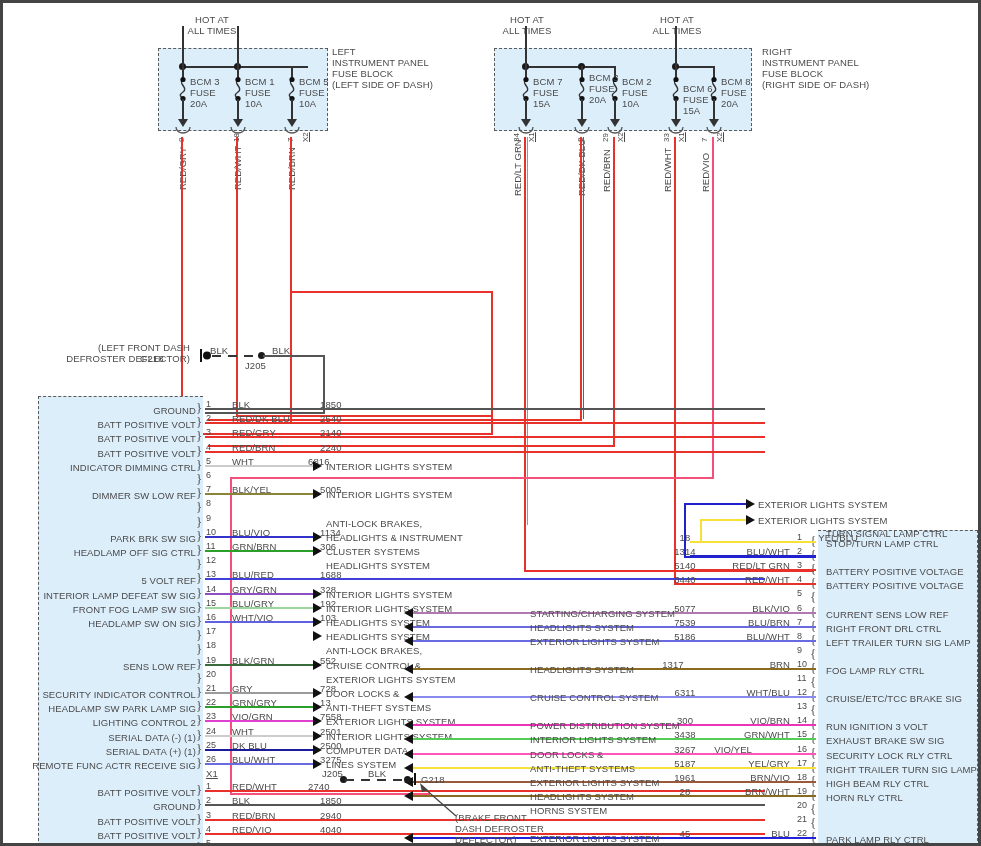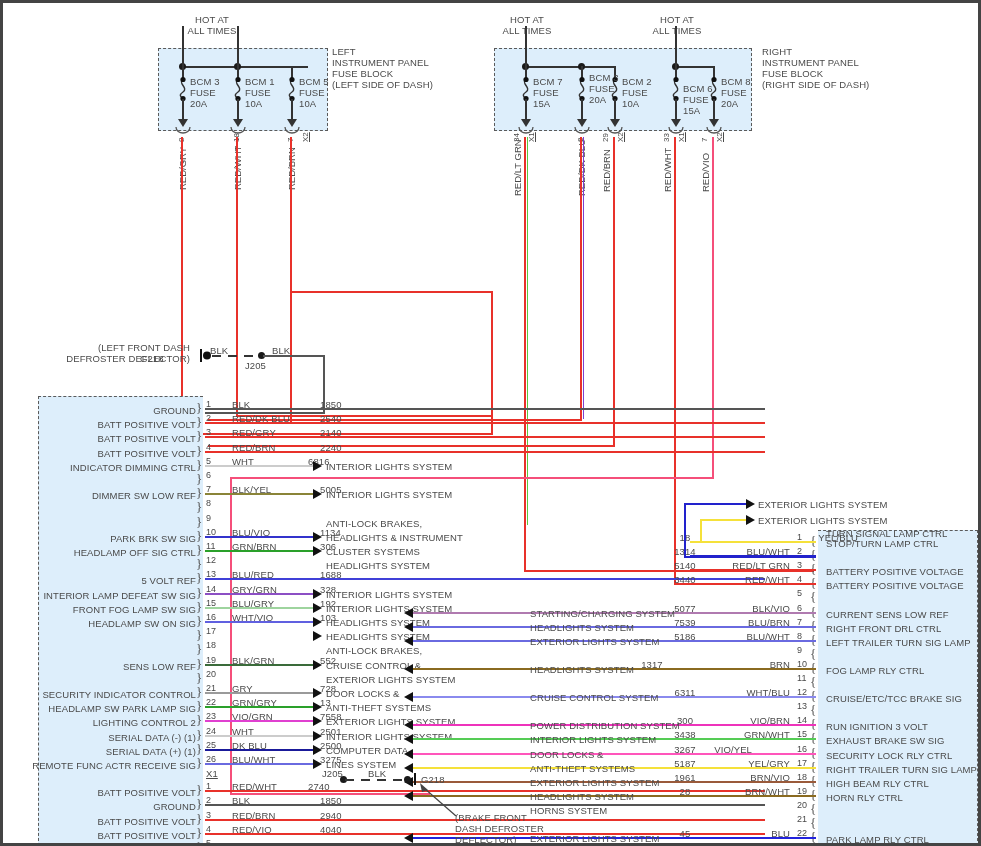--- a/index.html
+++ b/index.html
@@ -533,21 +533,21 @@
       <div class="txt ctr" style="left: 660px; top: 630.7px; width: 50px;">5186</div>
       <div class="txt rt" style="left: 690px; top: 630.7px; width: 100px;">BLU/WHT</div>
       <div class="txt" style="left: 797px; top: 630.7px; font-size: 9px;">8</div>
       <div class="txt" style="left: 826px; top: 636.7px;">LEFT TRAILER TURN SIG LAMP</div>
       <div class="hline" style="left: 413px; top: 639.7px; width: 403px; height: 2px; background: rgb(106, 106, 224);"></div>
       <div class="arrowL" style="left: 404px; top: 635.7px;"></div>
       <div class="txt rt" style="left: 530px; top: 635.7px;">EXTERIOR LIGHTS SYSTEM</div>
       <div class="pinbrace" style="left: 810px; top: 645.8px;">{</div>
       <div class="txt" style="left: 797px; top: 644.8px; font-size: 9px;">9</div>
       <div class="pinbrace" style="left: 810px; top: 659.9px;">{</div>
-      <div class="txt ctr" style="left: 627px; top: 658.9px; width: 50px; text-align: center;">1317</div>
+      <div class="txt ctr" style="left: 648px; top: 658.9px; width: 50px; text-align: center;">1317</div>
       <div class="txt rt" style="left: 690px; top: 658.9px; width: 100px;">BRN</div>
       <div class="txt" style="left: 797px; top: 658.9px; font-size: 9px;">10</div>
       <div class="txt" style="left: 826px; top: 664.9px; text-align: center;">FOG LAMP RLY CTRL</div>
       <div class="hline" style="left: 413px; top: 667.9px; width: 403px; height: 2px; background: rgb(138, 106, 32);"></div>
       <div class="arrowL" style="left: 404px; top: 663.9px;"></div>
       <div class="txt rt" style="left: 530px; top: 663.9px;">HEADLIGHTS SYSTEM</div>
       <div class="pinbrace" style="left: 810px; top: 674px;">{</div>
       <div class="txt" style="left: 797px; top: 673px; font-size: 9px;">11</div>
       <div class="pinbrace" style="left: 810px; top: 688.1px;">{</div>
       <div class="txt ctr" style="left: 660px; top: 687.1px; width: 50px;">6311</div>

